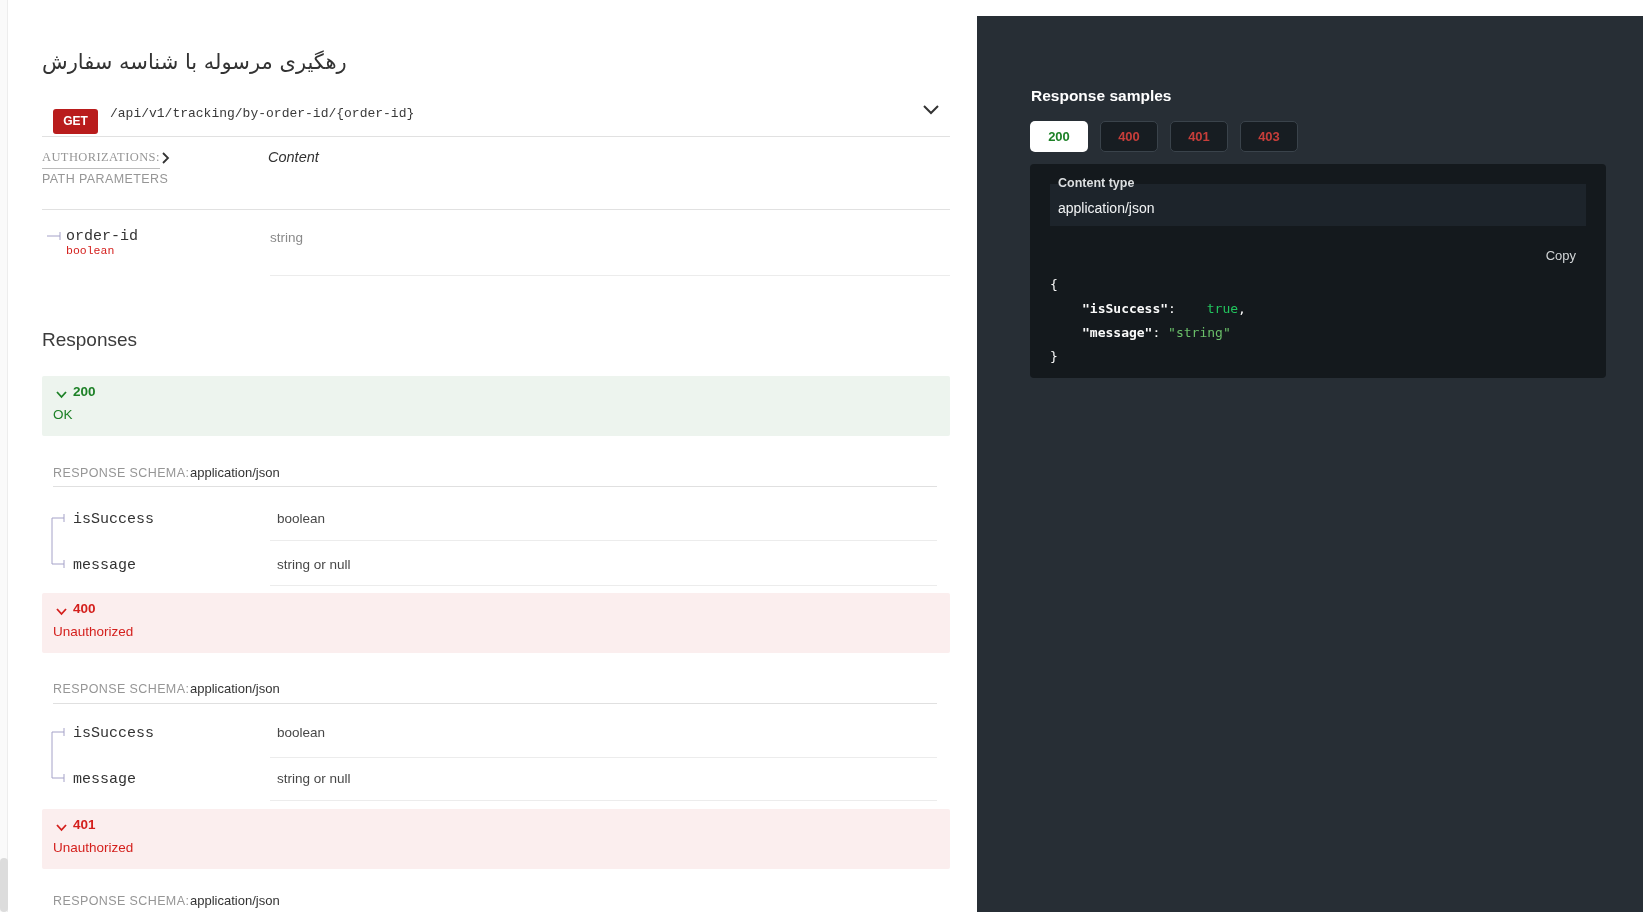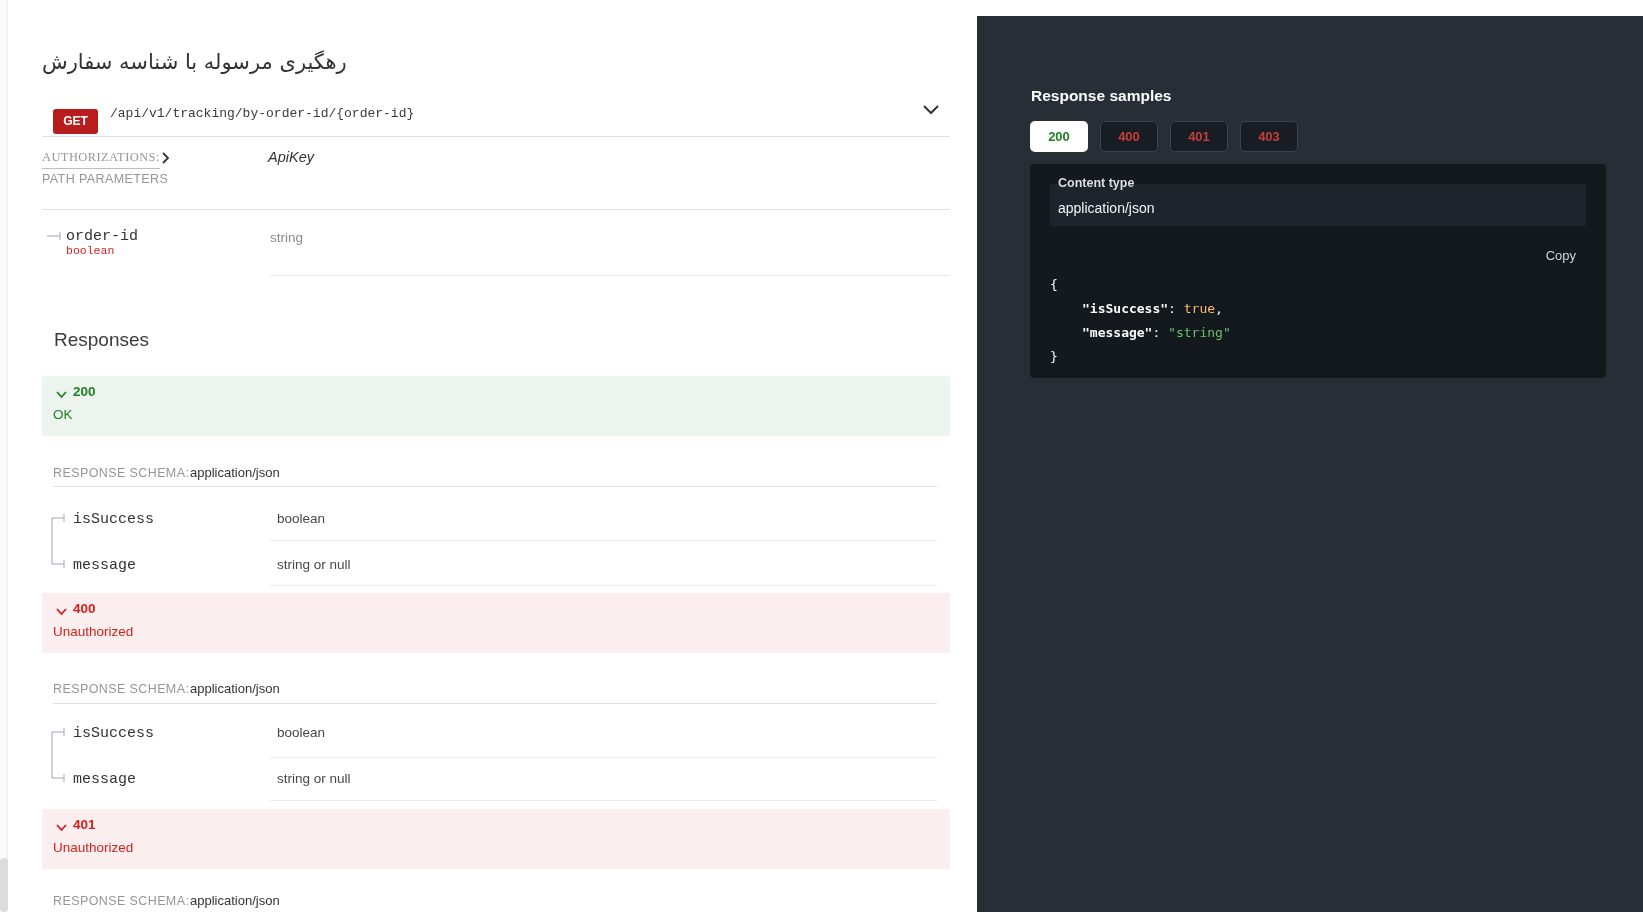--- a/index.html
+++ b/index.html
@@ -50,21 +50,21 @@
   .tab-active { background:#ffffff; color:#1d8127; }
   .tab-idle { background:#171d22; border:1px solid #3a434b; color:#c73e3a; line-height:29px; }
   .code-card { position:absolute; left:53px; top:148px; width:576px; height:214px; background:#14191d; border-radius:4px; }
   .ct-strip { position:absolute; left:20px; top:20px; width:536px; height:42px; background:#1d242b; cursor:pointer; }
   .ct-label { position:absolute; left:28px; top:12px; font-size:12.5px; font-weight:bold; color:#dcdfe1; }
   .ct-value { position:absolute; left:28px; top:36px; font-size:14px; color:#f2f4f5; }
   .copy-btn { position:absolute; right:30px; top:84px; font-size:13px; color:#d2d5d7; cursor:pointer; }
   .code-line { position:absolute; font-family:"DejaVu Sans Mono", monospace; font-size:13px; color:#dfe2e2; white-space:pre; }
   .tok-key { color:#fafafa; font-weight:bold; }
   .tok-punc { color:#fafafa; }
-  .tok-bool { color:#fdba74; }
+  .tok-bool { color:#22c55e;margin-left:23px; }
   .tok-str { color:#6abf69; }
 </style>
 </head>
 <body>
 
 <div class="screen">
 
   <div class="abs scroll-track">
     <div class="abs scroll-thumb"></div>
   </div>
@@ -76,35 +76,35 @@
   <div class="abs endpoint-path">/api/v1/tracking/by-order-id/{order-id}</div>
   <svg class="abs" style="left:922px; top:104px;" width="18" height="11">
     <polyline points="2,2 9,9 16,2" fill="none" stroke="#333" stroke-width="2"></polyline>
   </svg>
   <div class="abs divider" style="left:42px; top:136px; width:908px;"></div>
 
   <span class="abs sec-label auth-label" style="left:42px; top:150px;font-family:Liberation Serif, serif;">AUTHORIZATIONS:</span>
   <svg class="abs" style="left:161px; top:152px;" width="9" height="12">
     <polyline points="2,1 7,6 2,11" fill="none" stroke="#333" stroke-width="1.8"></polyline>
   </svg>
-  <span class="abs auth-value" style="left:268px; top:149px;">ApiKey</span>
+  <span class="abs auth-value" style="left:268px; top:149px;">Content</span>
 
   <span class="abs sec-label" style="left:42px; top:172px;">PATH PARAMETERS</span>
   <div class="abs divider" style="left:42px; top:209px; width:908px;"></div>
 
   <svg class="abs" style="left:45px; top:229px;" width="20" height="14">
     <line x1="2" y1="7" x2="15" y2="7" stroke="#a5a2c8" stroke-width="1"></line>
     <line x1="15" y1="3" x2="15" y2="11" stroke="#a5a2c8" stroke-width="1"></line>
   </svg>
   <span class="abs mono-name" style="left:66px; top:228px;">order-id</span>
   <span class="abs required" style="left:66px; top:244px;">boolean</span>
   <span class="abs param-type" style="left:270px; top:230px;">string</span>
   <div class="abs row-border" style="left:270px; top:275px; width:680px;"></div>
 
-  <div class="abs responses-heading" style="left:42px; top:329px;margin-left:12px;">Responses</div>
+  <div class="abs responses-heading" style="left:42px; top:329px;">Responses</div>
 
   <div class="abs resp-panel resp-ok" style="top:376px;">
     <svg class="resp-chevron" width="13" height="9">
       <polyline points="2,2 6.5,7 11,2" fill="none" stroke="#1d8127" stroke-width="1.8"></polyline>
     </svg>
     <span class="resp-code ok-text">200</span>
     <span class="resp-desc ok-text">OK</span>
   </div>
 
   <span class="abs sec-label" style="left:53px; top:466px;">RESPONSE SCHEMA:</span>

